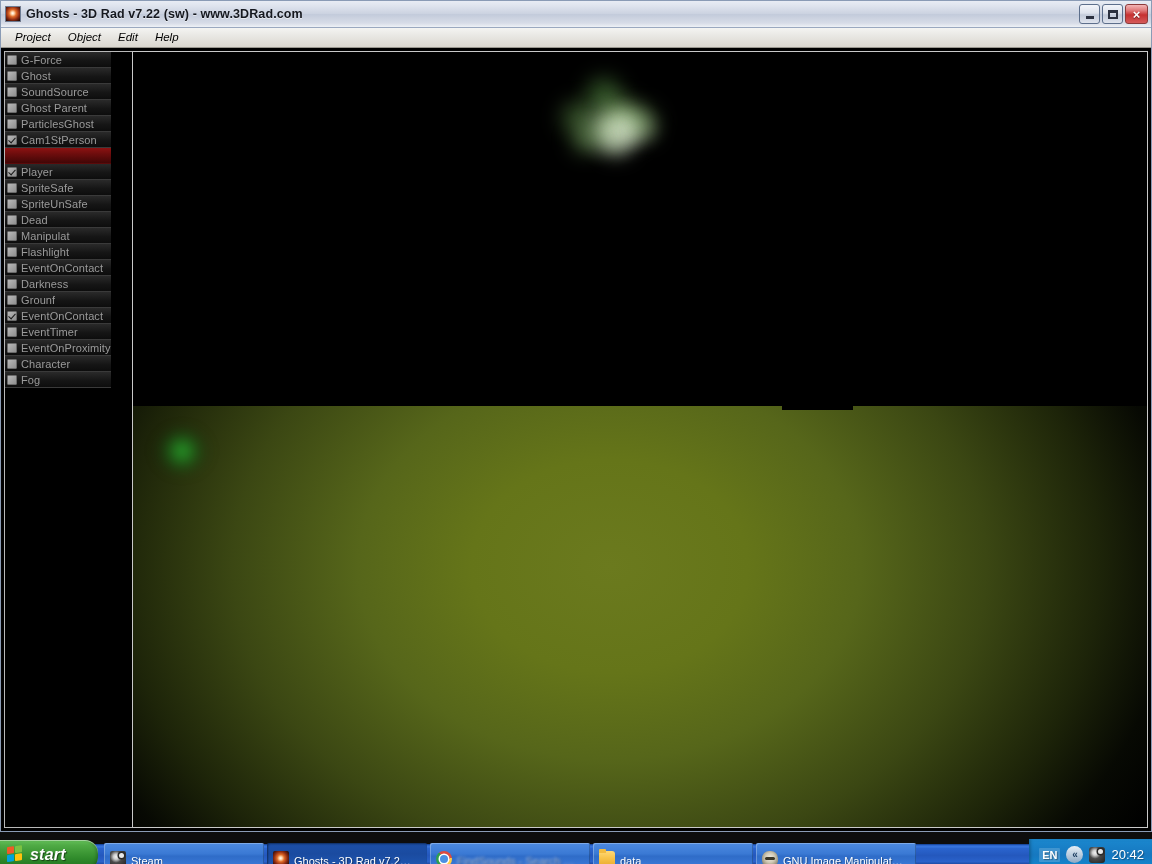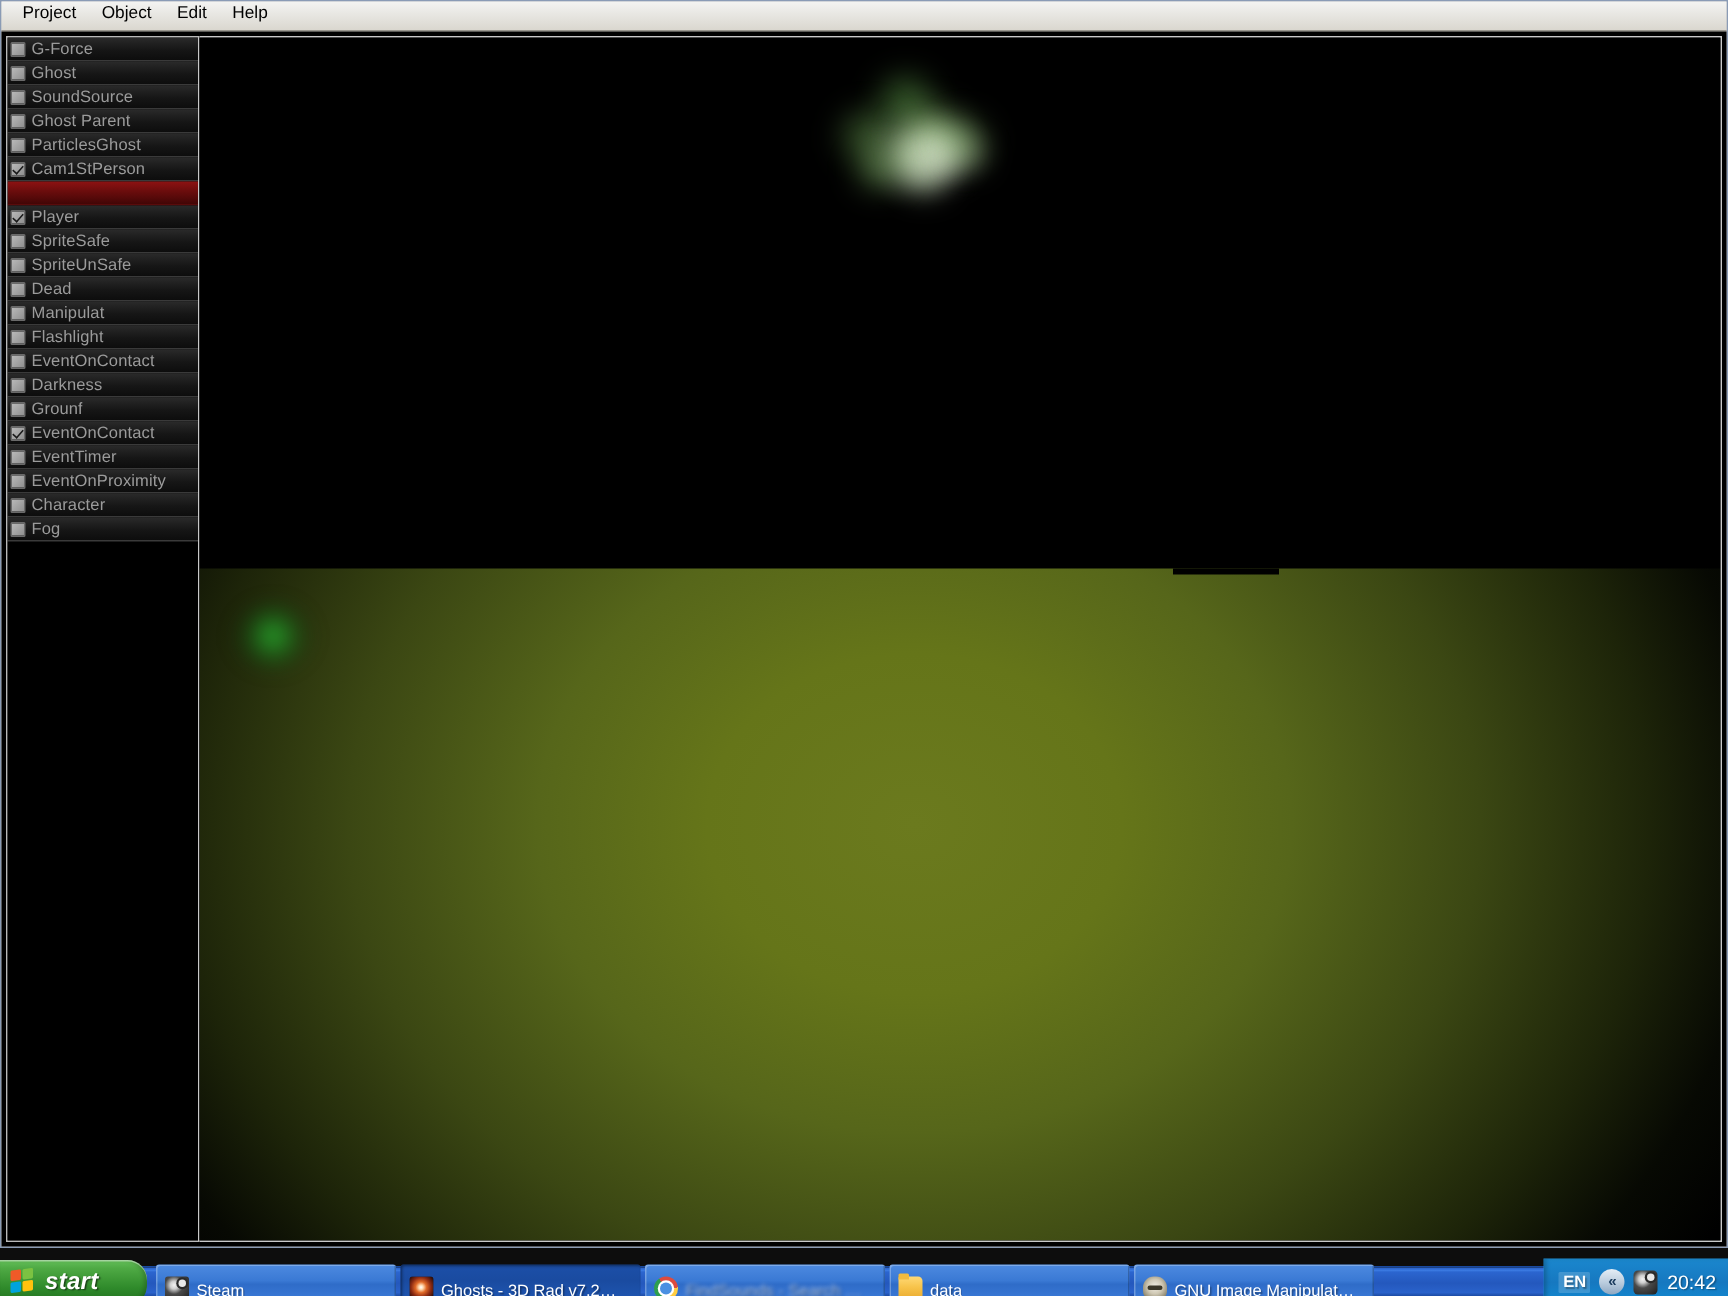--- a/index.html
+++ b/index.html
@@ -90,21 +90,23 @@
     text-shadow: 0 1px 1px rgba(0,0,0,0.45);
   }
 
   
   #menubar {
     height: 20px;
     flex: 0 0 20px;
     background: linear-gradient(to bottom, #f4f4f2 0%, #e9e8e4 40%, #dad7cf 100%);
     border-bottom: 1px solid #9a978f;
     display: flex;
+    align-items: center;
     padding-left: 6px;
+    font-style: italic;
   }
   .menu-item {
     font-size: 11.5px;
     color: #000;
     padding: 2px 9px 3px 8px;
     cursor: default;
     white-space: nowrap;
   }
 
   
@@ -121,21 +123,21 @@
   #object-list {
     width: 129px;
     flex: 0 0 129px;
     background: #000;
     border-right: 1px solid #c9c9c9;
     border-left: 1px solid #b9b9b9;
     border-top: 1px solid #b9b9b9;
     border-bottom: 1px solid #b9b9b9;
     overflow: hidden;
     display: flex;
-    flex-direction: column;
+    flex-direction: row;
   }
   .obj-row {
     height: 16px;
     flex: 0 0 16px;
     display: flex;
     align-items: center;
     padding-left: 2px;
     border-bottom: 1px solid #3a3a3a;
     background: linear-gradient(to bottom, #2a2a2a 0%, #161616 55%, #0d0d0d 100%);
     cursor: default;
@@ -402,20 +404,35 @@
     white-space: nowrap;
   }
 </style>
 </head>
 <body>
 
 <div id="desktop">
 
   <div id="app-window">
 
+    <div id="titlebar">
+      <div id="app-icon"></div>
+      <div id="title-text">Ghosts - 3D Rad v7.22 (sw) - www.3DRad.com</div>
+      <div id="titlebar-buttons">
+        <div class="tb-btn">
+          <span class="gl-min"></span>
+        </div>
+        <div class="tb-btn">
+          <span class="gl-max"></span>
+        </div>
+        <div class="tb-btn close">
+          <span class="gl-close">×</span>
+        </div>
+      </div>
+    </div>
 
     <div id="menubar">
       <div class="menu-item">Project</div>
       <div class="menu-item">Object</div>
       <div class="menu-item">Edit</div>
       <div class="menu-item">Help</div>
     </div>
 
     <div id="client">
 

